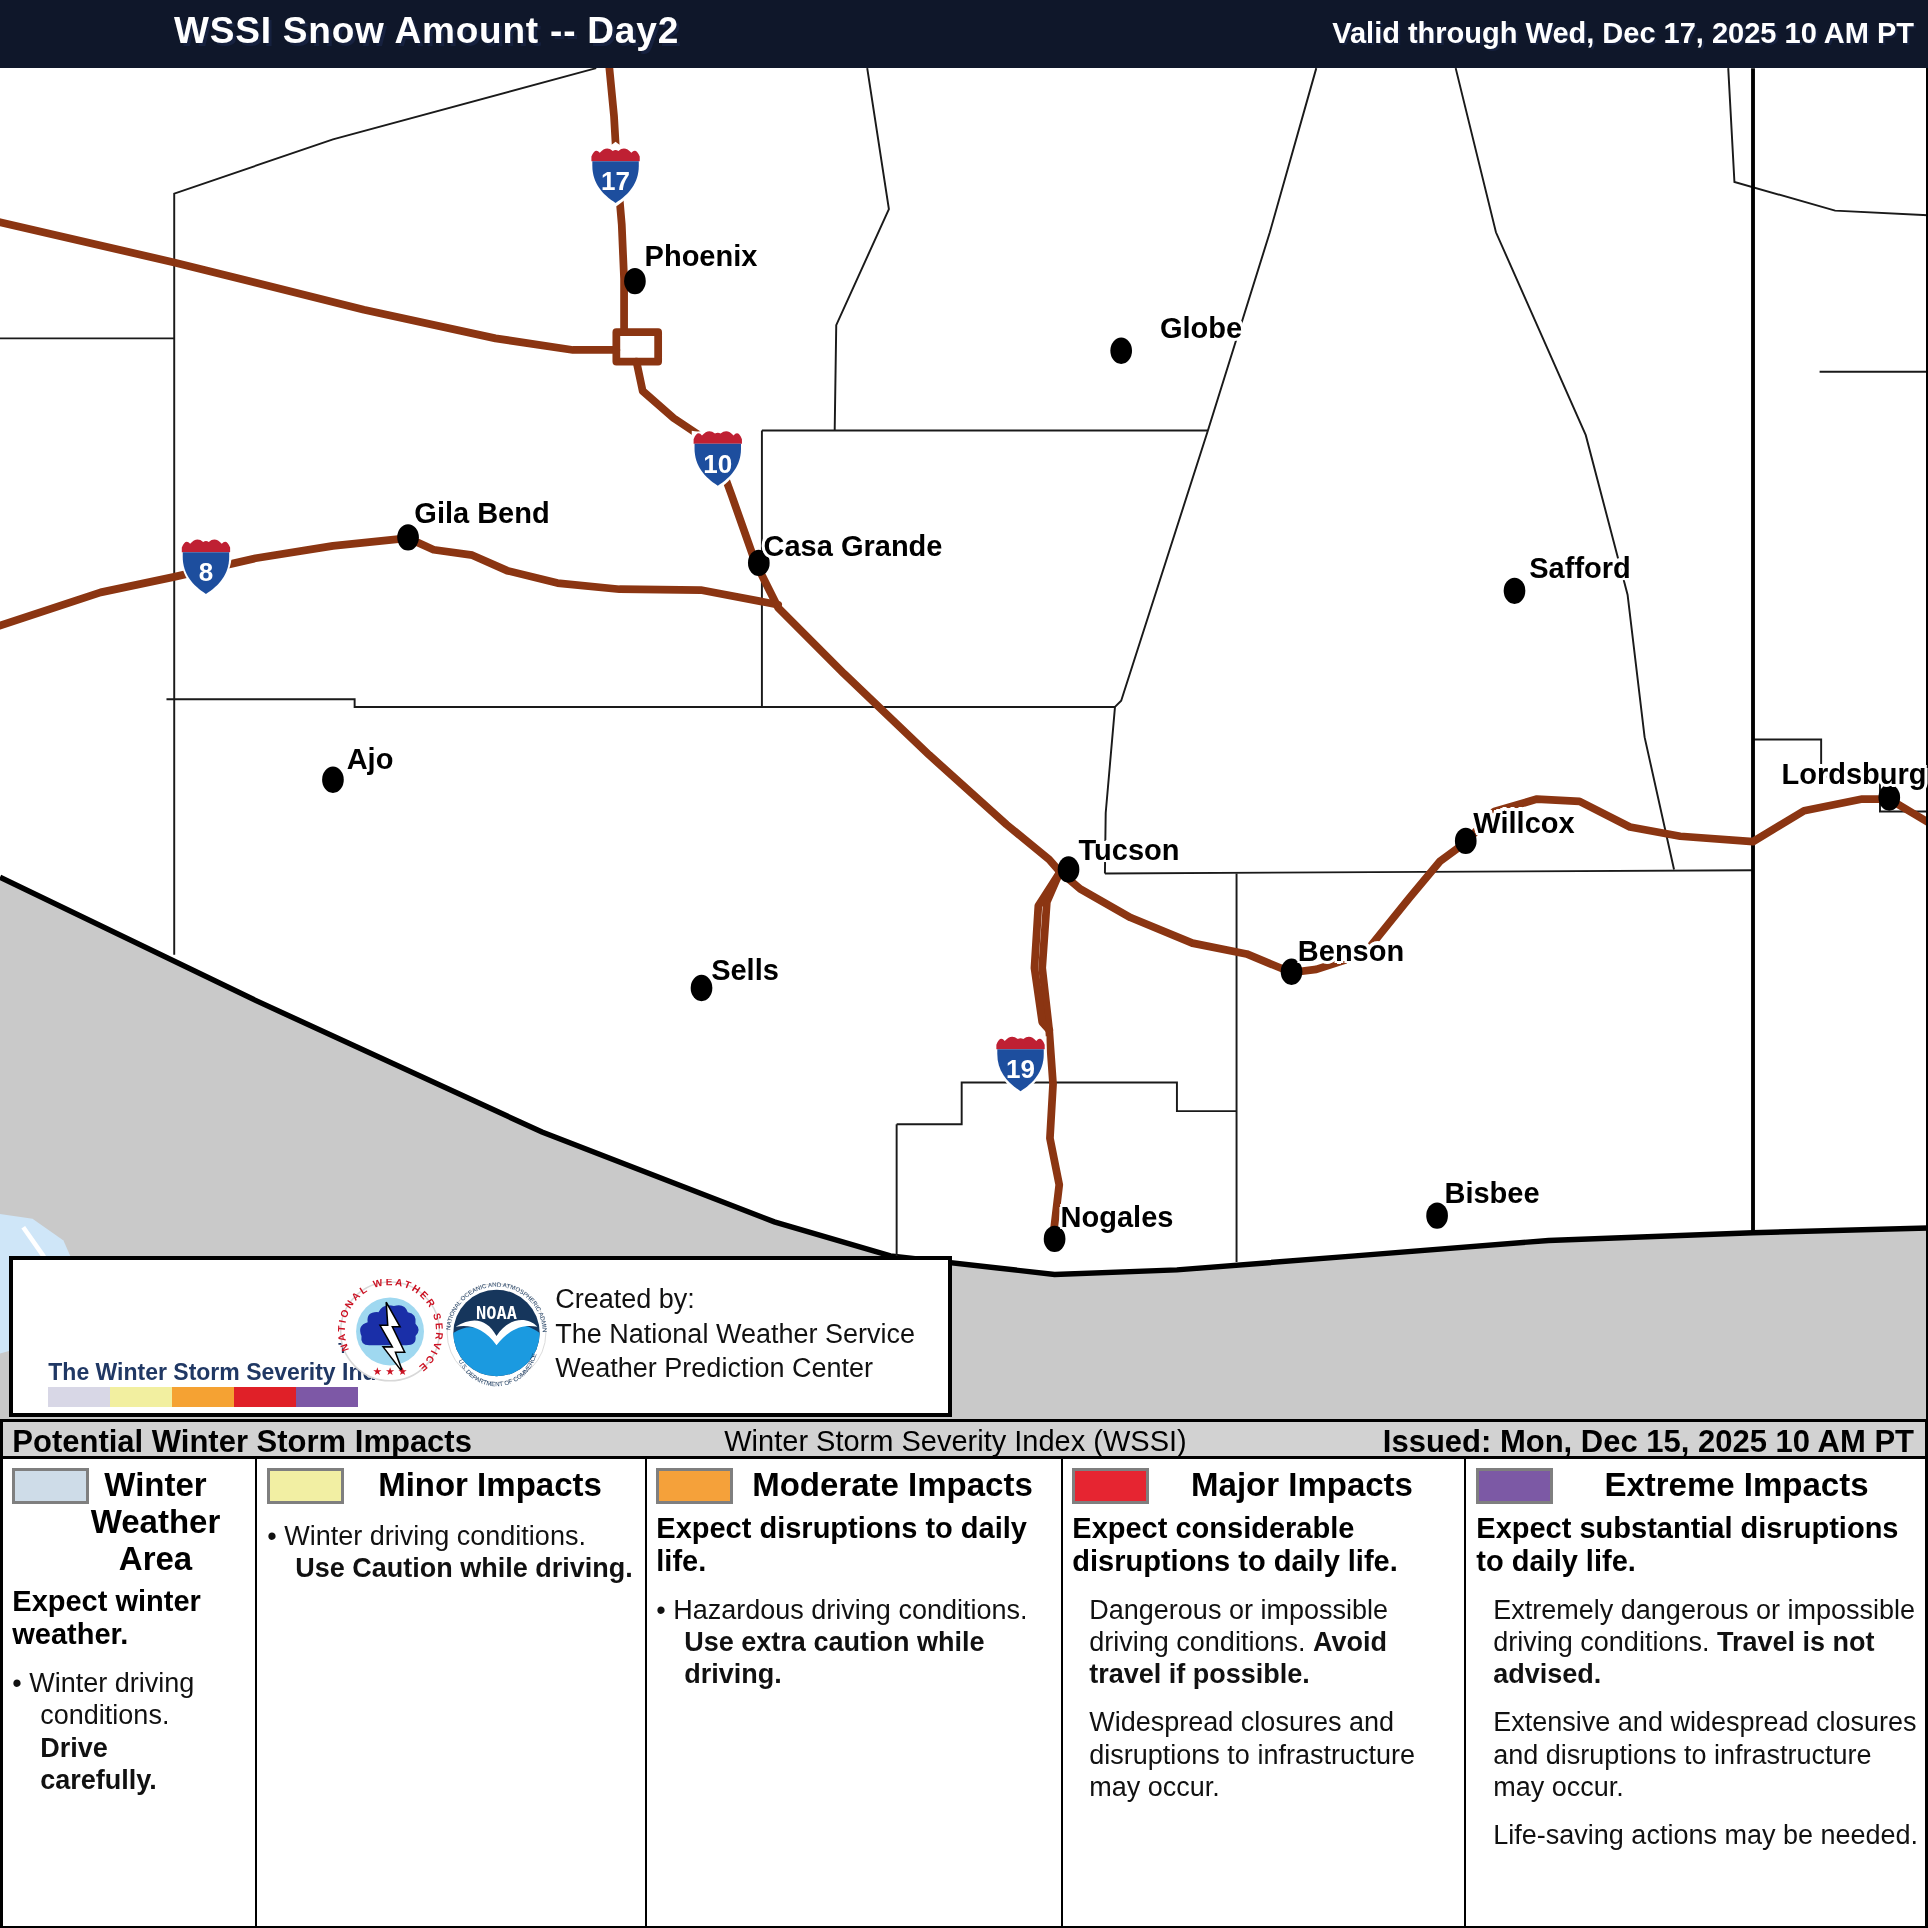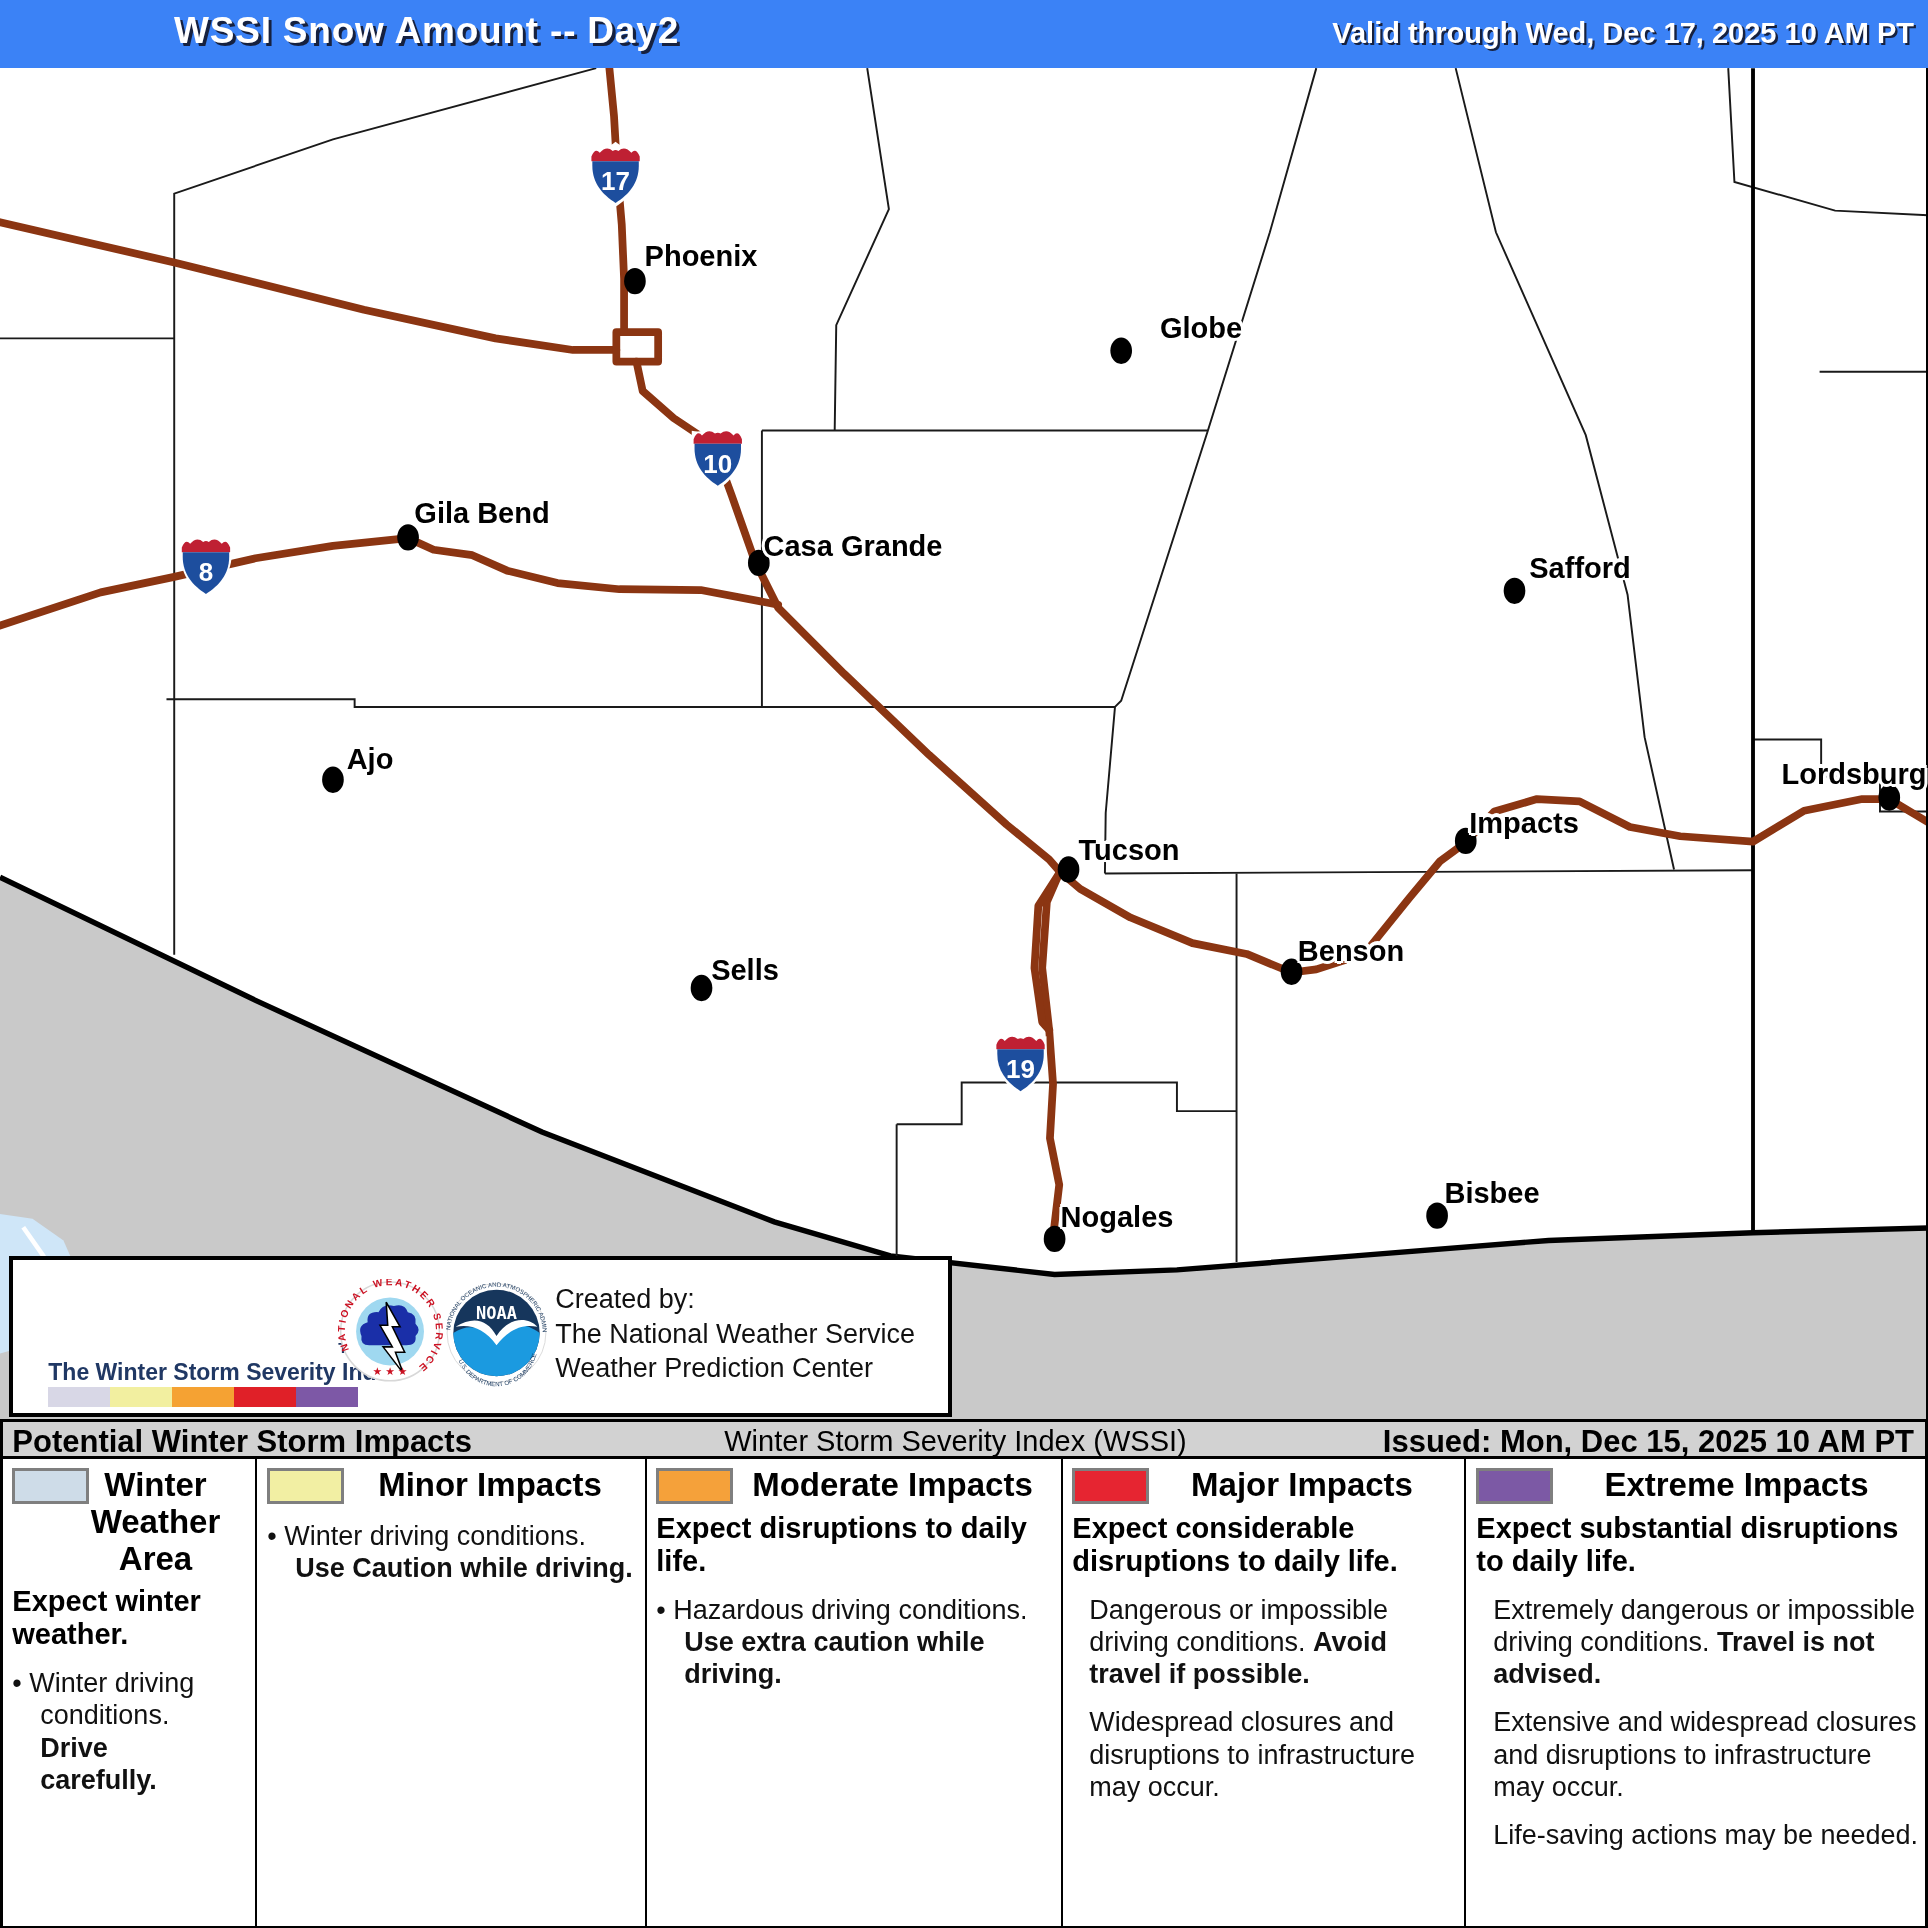--- a/index.html
+++ b/index.html
@@ -1,19 +1,19 @@
 <!DOCTYPE html>
 <html style="font-size:12.4px"><head>
 <meta charset="utf-8">
 <style>
   html,body{margin:0;padding:0;background:#fff;}
   #app{position:relative;width:1928px;height:1928px;background:#ffffff;overflow:hidden;
        font-family:"Liberation Sans", sans-serif;}
   
-  .banner{position:absolute;left:0;top:0;width:1928px;height:68px;background:#3b82f6;z-index:6;}
+  .banner{position:absolute;left:0;top:0;width:1928px;height:68px;background:#0f172a;z-index:6;}
   .banner-title{position:absolute;left:174px;top:10px;font-size:37px;font-weight:bold;color:#ffffff;
        text-shadow:3.1px 3.1px 0 #16213f;letter-spacing:0.8px;}
   .banner-valid{position:absolute;right:14px;top:17px;font-size:29px;font-weight:bold;color:#ffffff;
        text-shadow:2.3px 2.3px 0 #16213f;}
   
   #mapsvg{position:absolute;left:0;top:0;z-index:1;}
   .city-label{position:absolute;transform:translate(-50%,-50%);font-size:29px;font-weight:bold;color:#000;
        white-space:nowrap;z-index:4;
        text-shadow:-2.3px -2.3px 0 #fff,2.3px -2.3px 0 #fff,-2.3px 2.3px 0 #fff,2.3px 2.3px 0 #fff,-3.1px 0 0 #fff,3.1px 0 0 #fff,0 -3.1px 0 #fff,0 3.1px 0 #fff;}
   
@@ -139,21 +139,21 @@
 
   <div class="map-right-edge"></div>
 
   <div class="city-label" style="left:701px;top:256px;">Phoenix</div>
   <div class="city-label" style="left:1173px;top:328px;margin-left:28px;">Globe</div>
   <div class="city-label" style="left:482px;top:513px;">Gila Bend</div>
   <div class="city-label" style="left:853px;top:546px;">Casa Grande</div>
   <div class="city-label" style="left:1580px;top:568px;">Safford</div>
   <div class="city-label" style="left:370px;top:759px;">Ajo</div>
   <div class="city-label" style="left:1854px;top:774px;">Lordsburg</div>
-  <div class="city-label" style="left:1524px;top:823px;">Impacts</div>
+  <div class="city-label" style="left:1524px;top:823px;">Willcox</div>
   <div class="city-label" style="left:1129px;top:850px;">Tucson</div>
   <div class="city-label" style="left:1351px;top:951px;">Benson</div>
   <div class="city-label" style="left:745px;top:970px;">Sells</div>
   <div class="city-label" style="left:1492px;top:1193px;">Bisbee</div>
   <div class="city-label" style="left:1117px;top:1217px;">Nogales</div>
 
   <div class="banner">
     <div class="banner-title">WSSI Snow Amount -- Day2</div>
     <div class="banner-valid">Valid through Wed, Dec 17, 2025 10 AM PT</div>
   </div>

